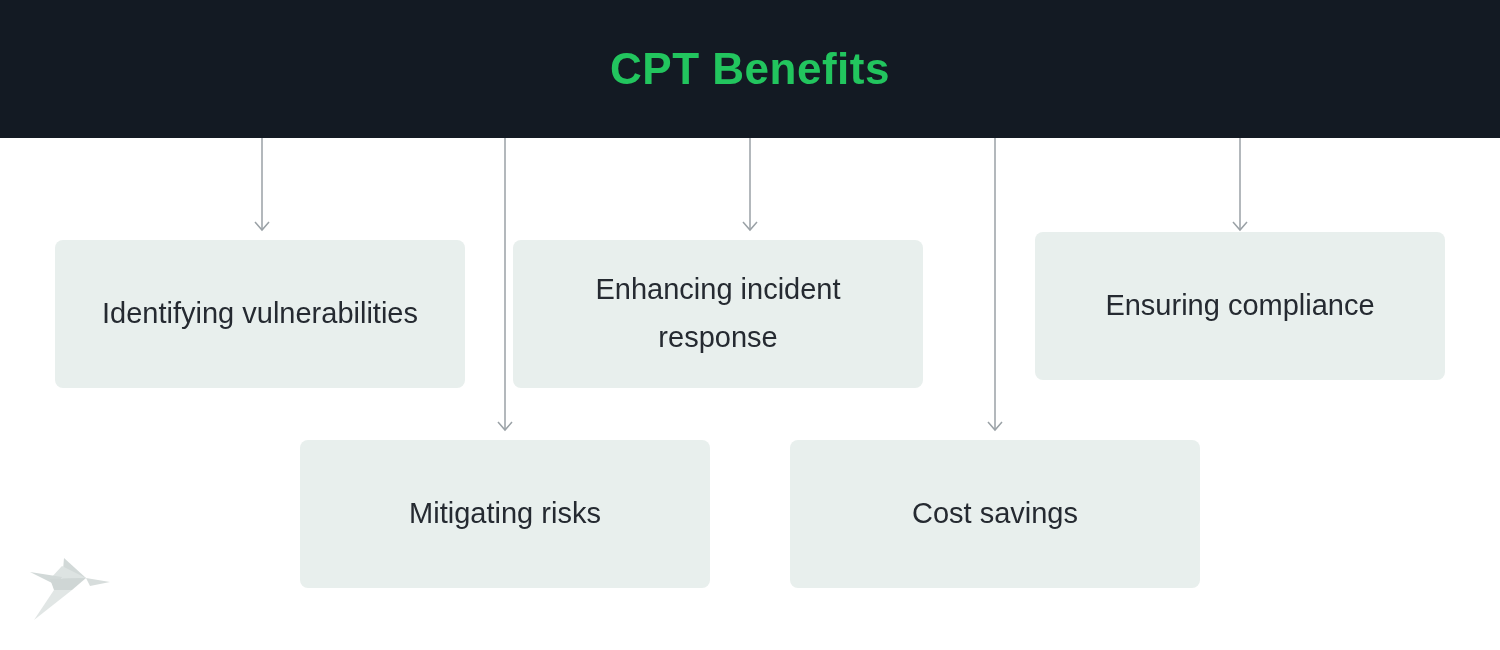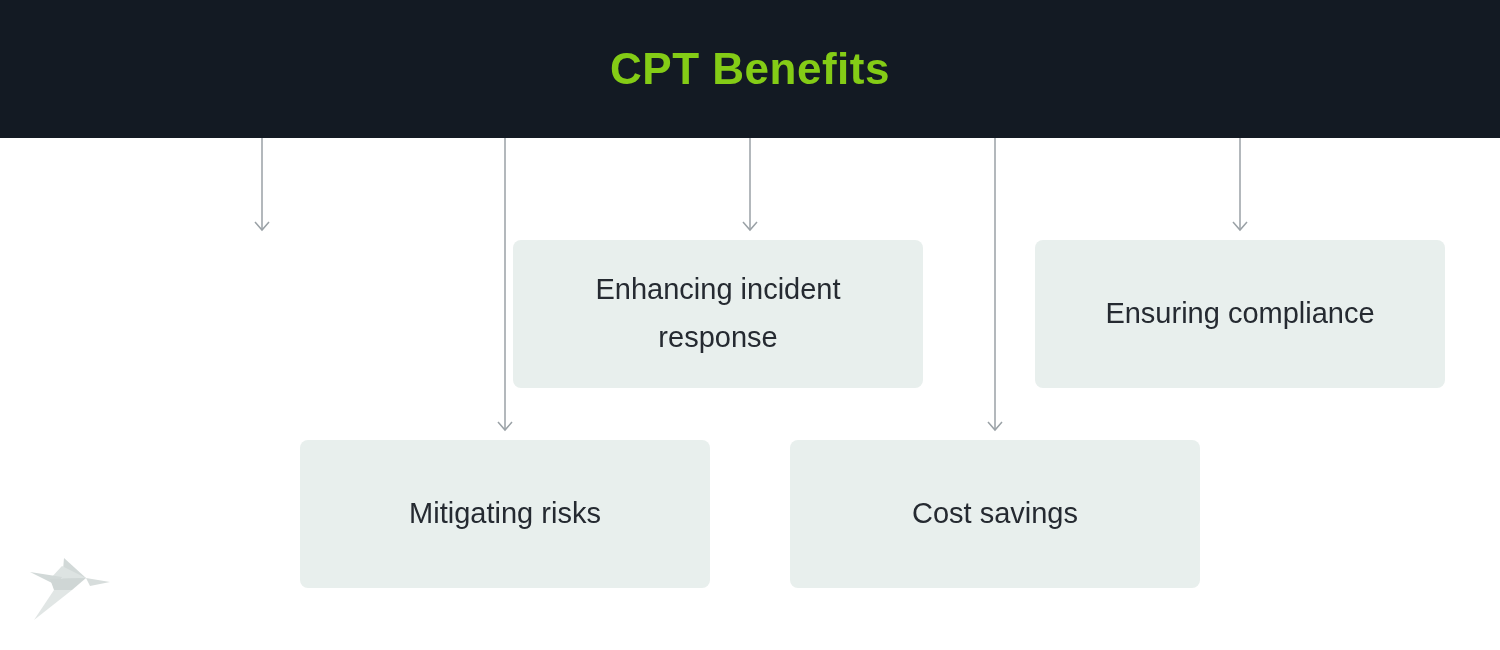--- a/index.html
+++ b/index.html
@@ -20,21 +20,21 @@
     left: 0; top: 0;
     width: 1500px;
     height: 138px;
     background: #131a23;
     display: flex;
     align-items: center;
     justify-content: center;
   }
   .header h1 {
     margin: 0;
-    color: #84cc16;
+    color: #22c55e;
     font-size: 44px;
     font-weight: 800;
     letter-spacing: 0.5px;
     font-family: "Liberation Sans", sans-serif;
   }
   .box {
     position: absolute;
     width: 410px;
     height: 148px;
     background: #e8efed;
@@ -44,21 +44,21 @@
     justify-content: center;
     text-align: center;
     color: #252a31;
     font-size: 29px;
     line-height: 1.65;
     padding: 0 40px;
     box-sizing: border-box;
   }
   .box-1 { left: 55px;   top: 240px; }
   .box-2 { left: 513px;  top: 240px; }
-  .box-3 { left: 1035px; top: 240px; border-radius: 8px; }
+  .box-3 { left: 1035px; top: 232px; border-radius: 8px; }
   .box-4 { left: 300px;  top: 440px; }
   .box-5 { left: 790px;  top: 440px; }
 
   .arrow {
     position: absolute;
     width: 18px;
     pointer-events: none;
   }
   .arrow svg { display: block; }
 
@@ -112,20 +112,23 @@
       <polyline points="2,284 9,292 16,284" fill="none" stroke="#9aa1a6" stroke-width="1.5"></polyline>
     </svg>
   </div>
   <div class="arrow arrow-short arrow-e">
     <svg width="18" height="94" viewBox="0 0 18 94">
       <line x1="9" y1="0" x2="9" y2="92" stroke="#9aa1a6" stroke-width="1.5"></line>
       <polyline points="2,84 9,92 16,84" fill="none" stroke="#9aa1a6" stroke-width="1.5"></polyline>
     </svg>
   </div>
 
+  <div class="box box-1">
+    <span>Identifying vulnerabilities</span>
+  </div>
   <div class="box box-2">
     <span>Enhancing incident response</span>
   </div>
   <div class="box box-3">
     <span>Ensuring compliance</span>
   </div>
   <div class="box box-4">
     <span>Mitigating risks</span>
   </div>
   <div class="box box-5">

